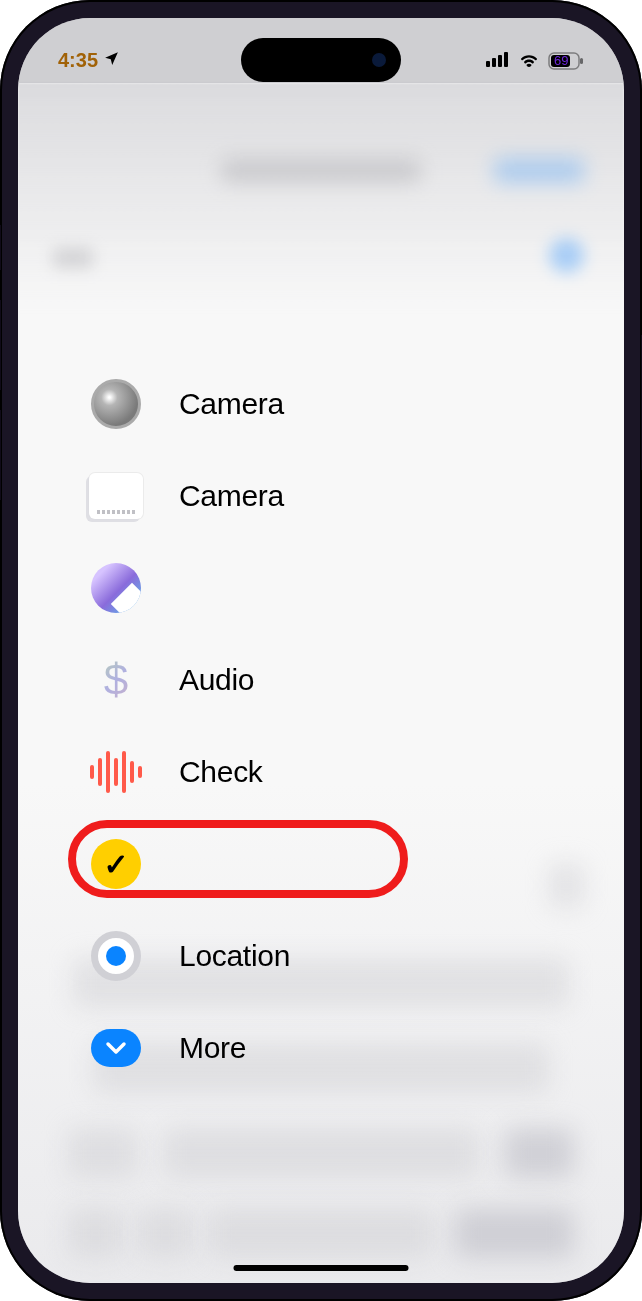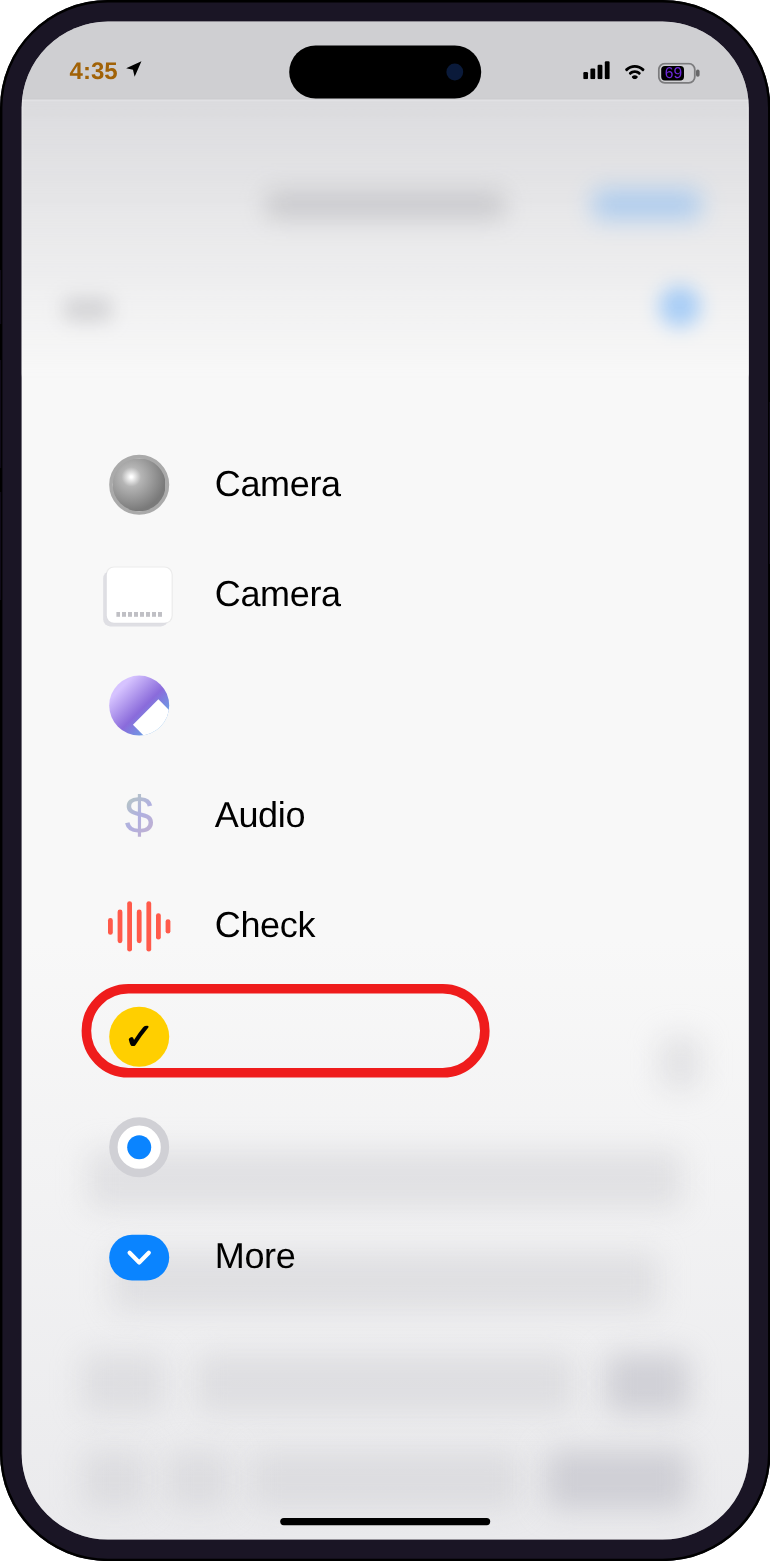--- a/index.html
+++ b/index.html
@@ -432,20 +432,21 @@
         <div class="highlight-ring"></div>
         <div class="menu-icon">
           <div class="icon-checkin">✓</div>
         </div>
       </div>
 
       <div class="menu-item">
         <div class="menu-icon">
           <div class="icon-location"></div>
         </div>
+        <span class="menu-label">Location</span>
       </div>
 
       <div class="menu-item">
         <div class="menu-icon">
           <div class="icon-more">
             <svg width="22" height="14" viewBox="0 0 22 14">
                 <path d="M3 3l8 8 8-8" stroke="#fff" stroke-width="3.5" fill="none" stroke-linecap="round" stroke-linejoin="round"></path>
               </svg>
           </div>
         </div>

